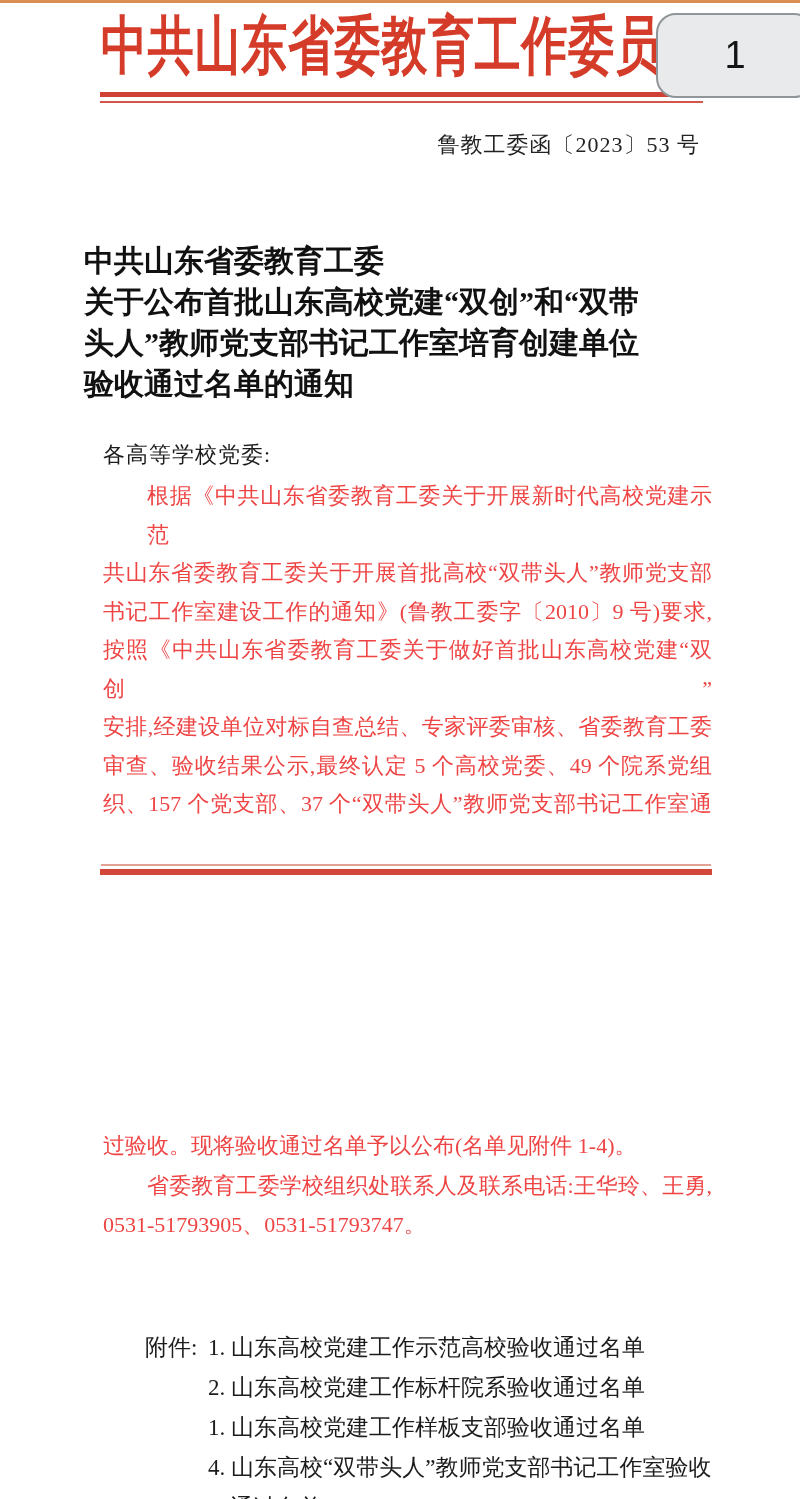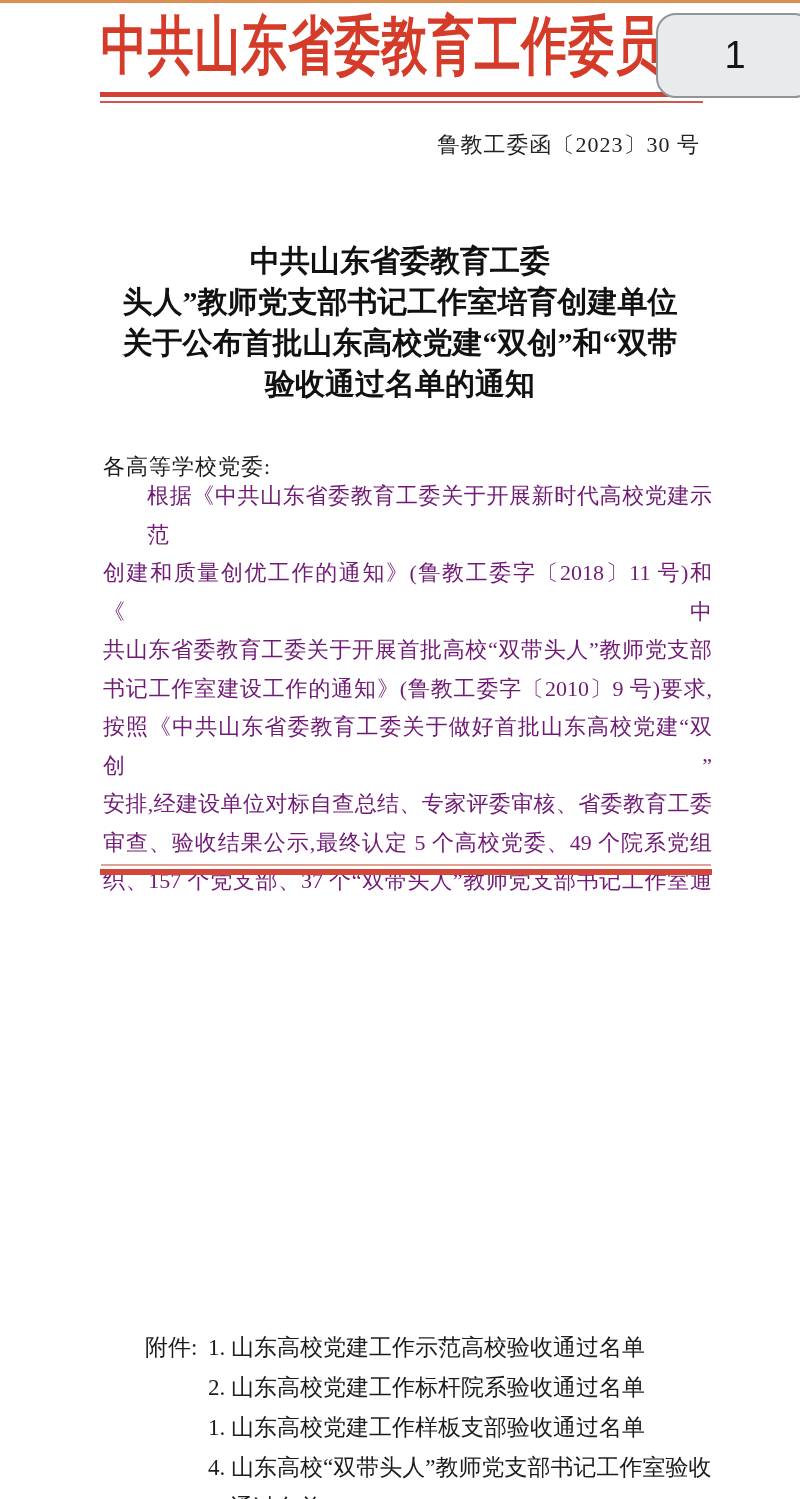--- a/index.html
+++ b/index.html
@@ -24,30 +24,29 @@
     display:flex;align-items:center;justify-content:center;
     font-family:"Liberation Sans","DejaVu Sans",sans-serif;
     font-size:38px;color:#141414;z-index:2;box-sizing:border-box;
   }
   .doc-number{
     position:absolute;left:100px;top:132px;width:600px;
     text-align:right;font-size:22px;line-height:26px;color:#222;
     letter-spacing:1px;
   }
   .notice-title{
-    position:absolute;left:84px;top:240px;width:632px;text-align:center;
+    position:absolute;left:84px;top:240px;width:632px;text-align:left;
     font-size:30px;font-weight:bold;line-height:41px;color:#111;
   }
   .salutation{
     position:absolute;left:103px;top:443px;font-size:22px;line-height:24px;color:#1c1c1c;
     letter-spacing:1px;
-    margin-top:12px;
   }
   .body-block{
-    position:absolute;left:103px;width:609px;font-size:22px;color:#701a75;
+    position:absolute;left:103px;width:609px;font-size:22px;color:#ef4444;
   }
   #body1{top:477px;line-height:38.5px;}
   #body2{top:1126px;line-height:39.5px;}
   .jline{text-align:justify;text-align-last:justify;}
   .indent{padding-left:44px;}
   .rule-mid-thin{position:absolute;left:101px;top:864px;width:610px;height:2px;background:#e2a294;}
   .rule-mid-thick{position:absolute;left:100px;top:869px;width:612px;height:6px;background:#d2473a;}
   .attachments{
     position:absolute;left:145px;top:1328px;width:575px;
     font-size:23px;line-height:40px;color:#1c1c1c;display:flex;
@@ -65,45 +64,49 @@
 
   <div class="org-title">中共山东省委教育工作委员会</div>
 
   <div class="rule-top-thick"></div>
   <div class="rule-top-thin"></div>
 
   <div class="page-badge">
     <span>1</span>
   </div>
 
-  <div class="doc-number">鲁教工委函〔2023〕30 号</div>
+  <div class="doc-number">鲁教工委函〔2023〕53 号</div>
 
   <div class="notice-title">
     <div>中共山东省委教育工委</div>
+    <div>关于公布首批山东高校党建“双创”和“双带</div>
     <div>头人”教师党支部书记工作室培育创建单位</div>
-    <div>关于公布首批山东高校党建“双创”和“双带</div>
     <div>验收通过名单的通知</div>
   </div>
 
   <div class="salutation">各高等学校党委:</div>
 
   <div id="body1" class="body-block">
     <div class="jline indent">根据《中共山东省委教育工委关于开展新时代高校党建示范</div>
-    <div class="jline">创建和质量创优工作的通知》(鲁教工委字〔2018〕11 号)和《中</div>
     <div class="jline">共山东省委教育工委关于开展首批高校“双带头人”教师党支部</div>
     <div class="jline">书记工作室建设工作的通知》(鲁教工委字〔2010〕9 号)要求,</div>
     <div class="jline">按照《中共山东省委教育工委关于做好首批山东高校党建“双创”</div>
     <div class="jline">安排,经建设单位对标自查总结、专家评委审核、省委教育工委</div>
     <div class="jline">审查、验收结果公示,最终认定 5 个高校党委、49 个院系党组</div>
     <div class="jline">织、157 个党支部、37 个“双带头人”教师党支部书记工作室通</div>
   </div>
 
   <div class="rule-mid-thin"></div>
   <div class="rule-mid-thick"></div>
 
+  <div id="body2" class="body-block">
+    <div>过验收。现将验收通过名单予以公布(名单见附件 1-4)。</div>
+    <div class="jline indent">省委教育工委学校组织处联系人及联系电话:王华玲、王勇,</div>
+    <div>0531-51793905、0531-51793747。</div>
+  </div>
 
   <div class="attachments">
     <div class="att-label">附件:</div>
     <div class="att-items">
       <div>1. 山东高校党建工作示范高校验收通过名单</div>
       <div>2. 山东高校党建工作标杆院系验收通过名单</div>
       <div>1. 山东高校党建工作样板支部验收通过名单</div>
       <div>4. 山东高校“双带头人”教师党支部书记工作室验收</div>
       <div class="att-cont">通过名单</div>
     </div>

